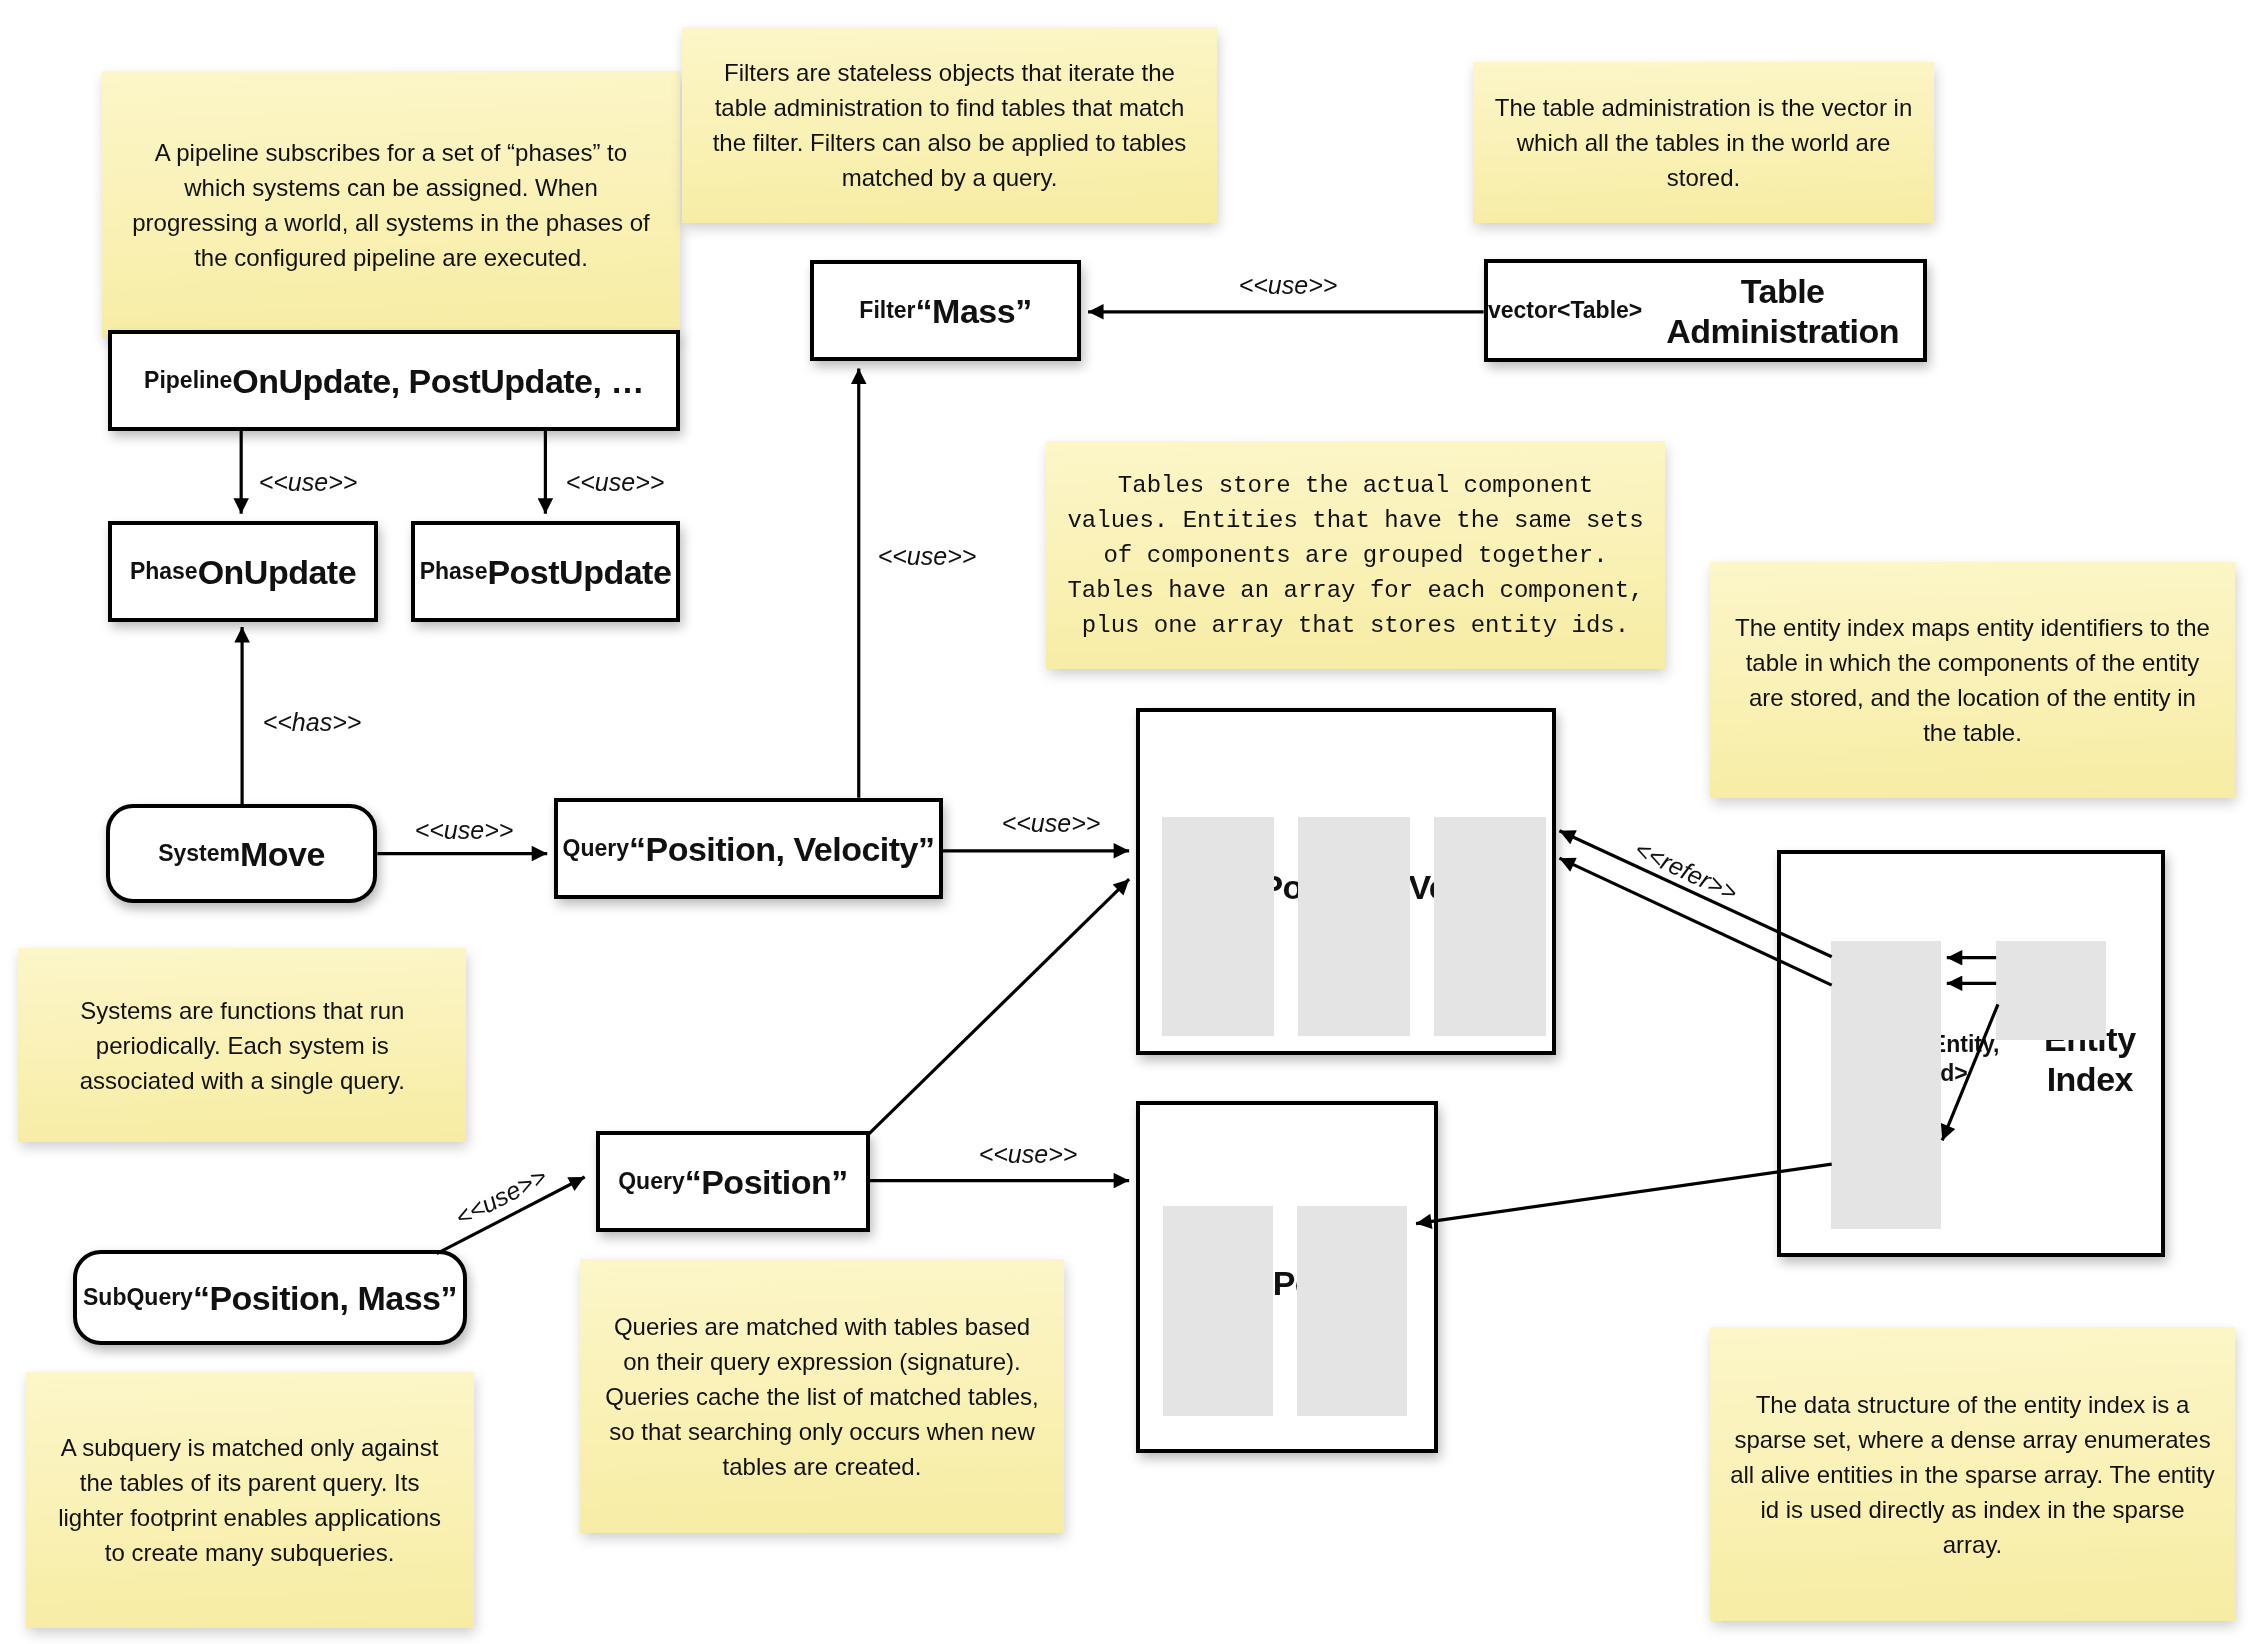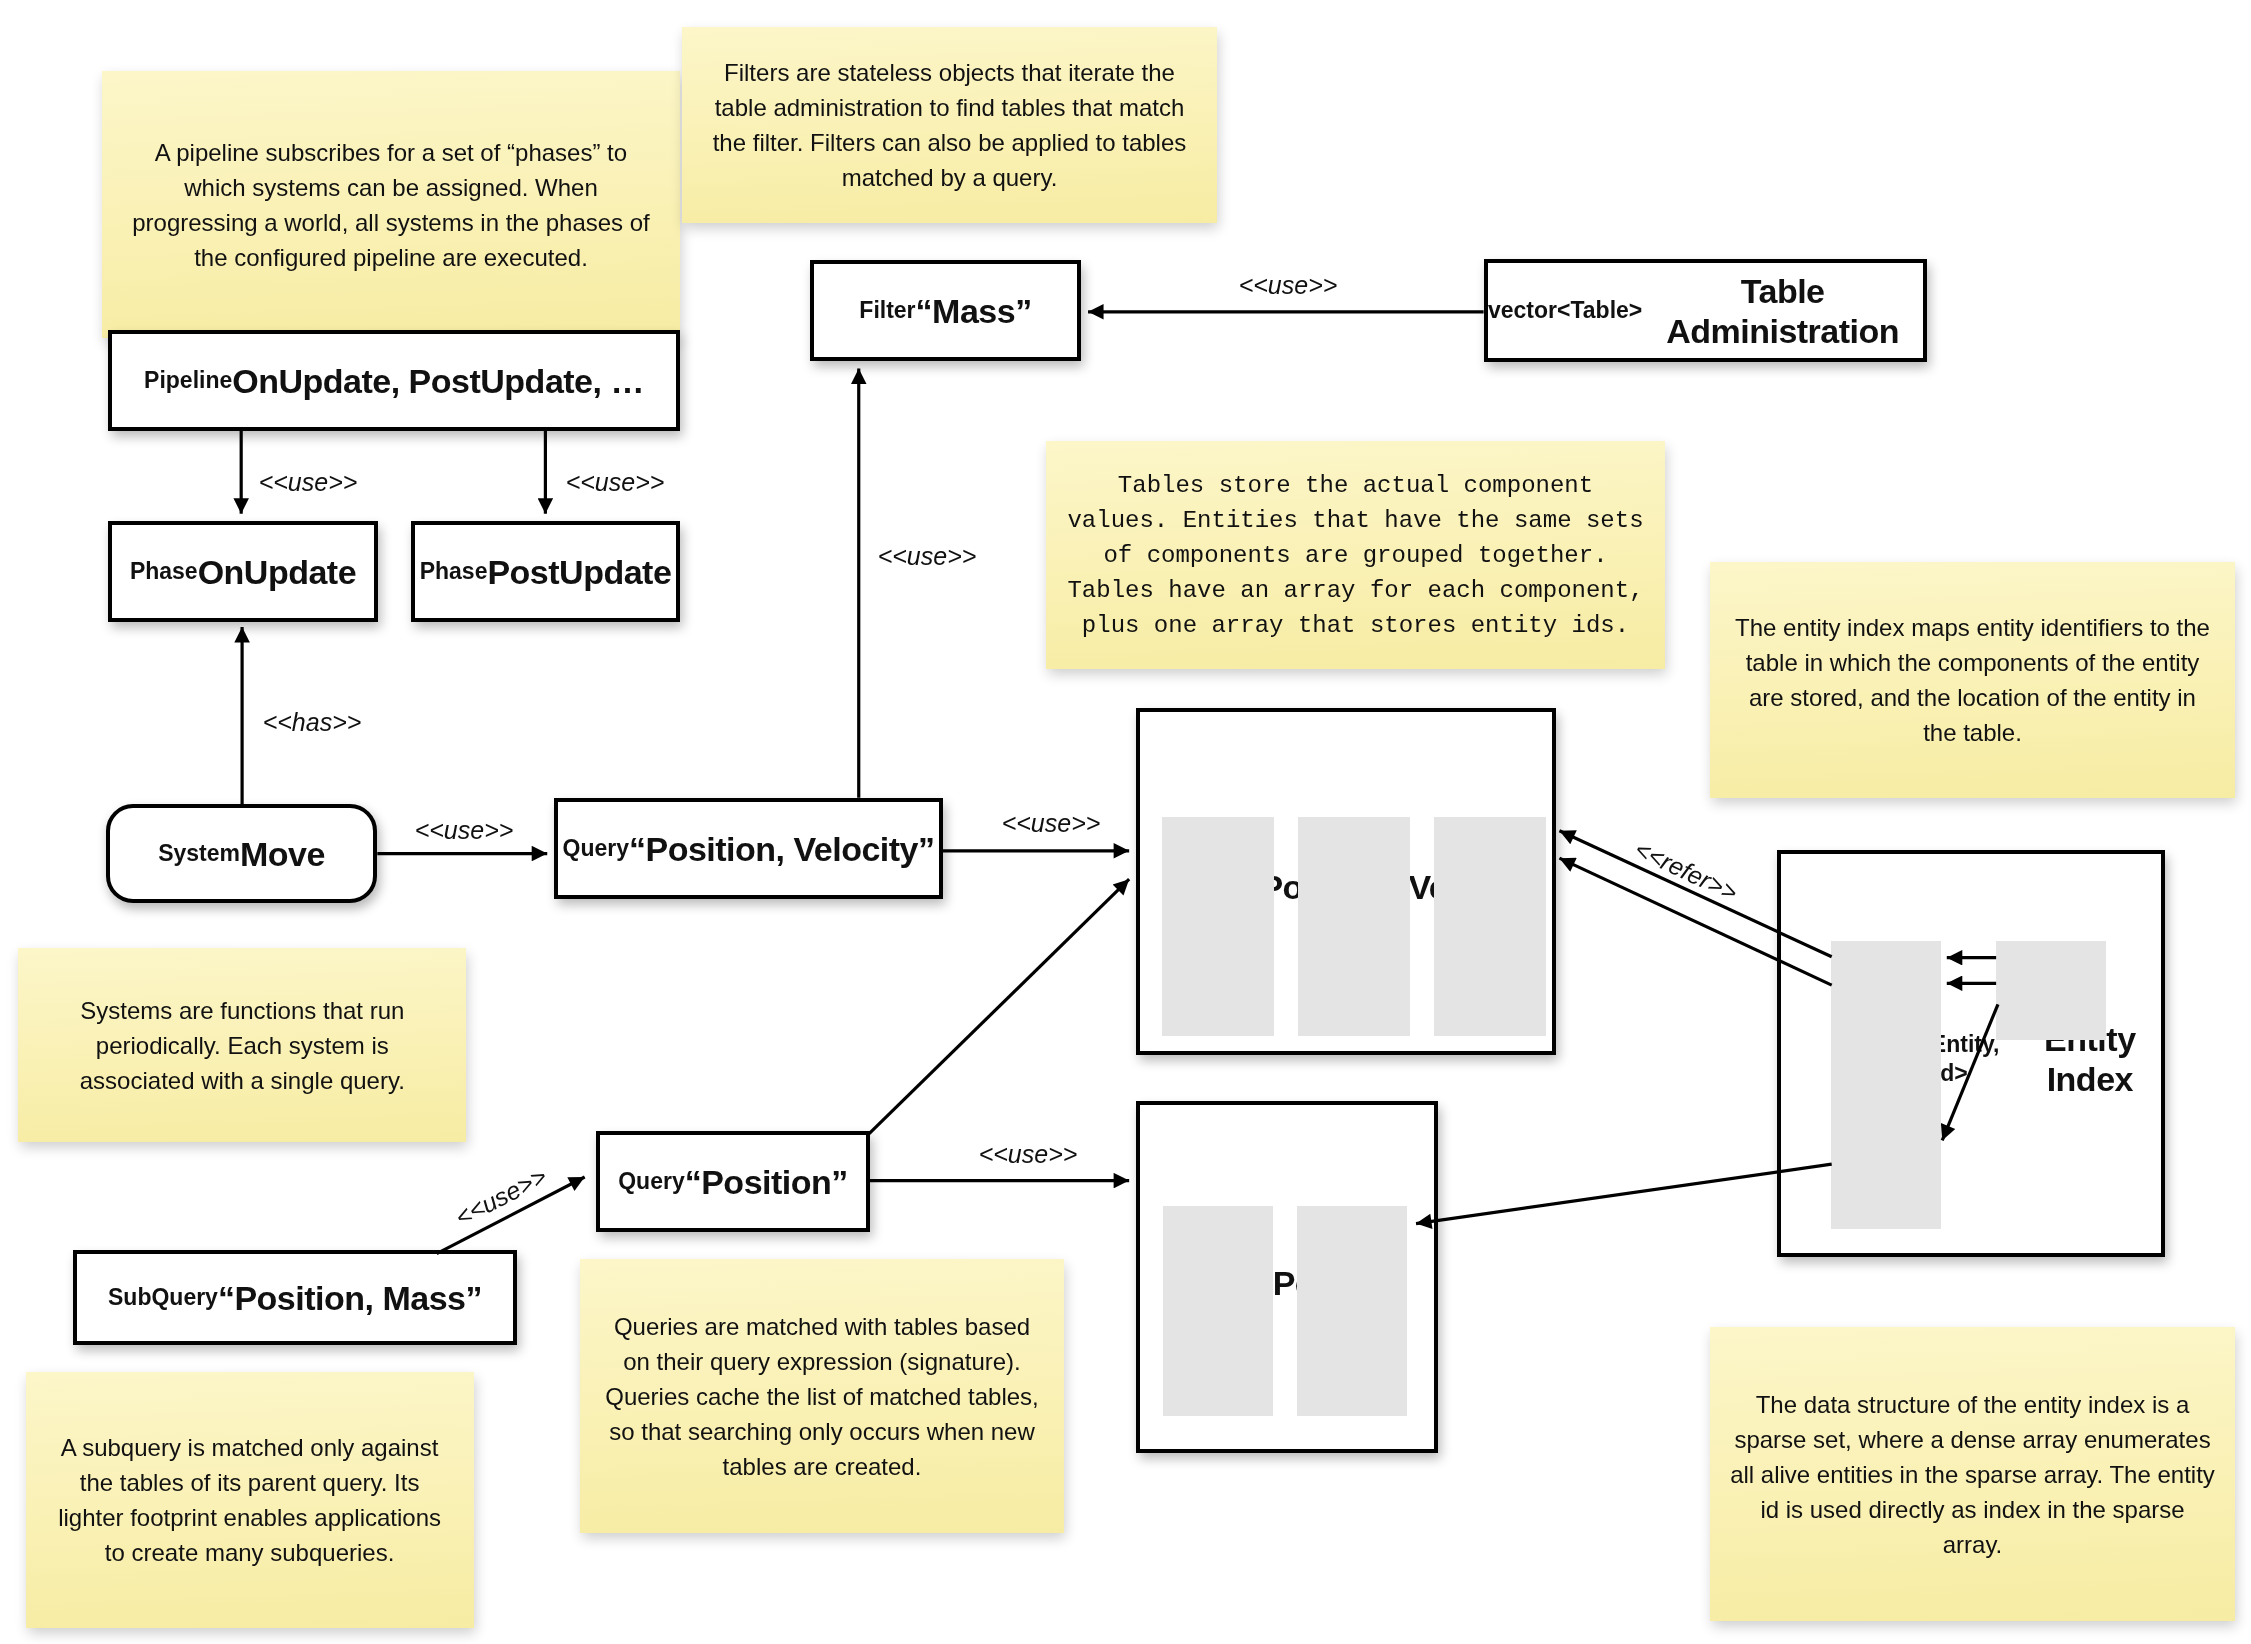--- a/index.html
+++ b/index.html
@@ -33,20 +33,21 @@
   #arrows{position:absolute;left:0;top:0;width:2251px;height:1645px;pointer-events:none;z-index:10;}
   .lbl-layer{position:absolute;left:0;top:0;width:100%;height:100%;pointer-events:none;z-index:11;}
 </style>
 </head>
 <body>
 
 <div id="canvas">
 
   <div class="note" style="left:102px;top:71px;width:578px;height:267px;">A pipeline subscribes for a set of “phases” to which systems can be assigned. When progressing a world, all systems in the phases of the configured pipeline are executed.</div>
   <div class="note" style="left:682px;top:27.4px;width:535px;height:196px;">Filters are stateless objects that iterate the table administration to find tables that match the filter. Filters can also be applied to tables matched by a query.</div>
+  <div class="note" style="left:1473px;top:62px;width:461px;height:161px;">The table administration is the vector in which all the tables in the world are stored.</div>
   <div class="note" style="left:1046px;top:441px;width:619px;height:228px;font-family:Liberation Mono, monospace;">Tables store the actual component values. Entities that have the same sets of components are grouped together. Tables have an array for each component, plus one array that stores entity ids.</div>
   <div class="note" style="left:1710px;top:562px;width:525px;height:236px;">The entity index maps entity identifiers to the table in which the components of the entity are stored, and the location of the entity in the table.</div>
   <div class="note" style="left:18.3px;top:948px;width:448px;height:194px;">Systems are functions that run periodically. Each system is associated with a single query.</div>
   <div class="note" style="left:580px;top:1259px;width:484px;height:274px;">Queries are matched with tables based on their query expression (signature). Queries cache the list of matched tables, so that searching only occurs when new tables are created.</div>
   <div class="note" style="left:25.6px;top:1372px;width:448px;height:256px;">A subquery is matched only against the tables of its parent query. Its lighter footprint enables applications to create many subqueries.</div>
   <div class="note" style="left:1710px;top:1327px;width:525px;height:294px;">The data structure of the entity index is a sparse set, where a dense array enumerates all alive entities in the sparse array. The entity id is used directly as index in the sparse array.</div>
 
   <div class="uml-box" style="left:108px;top:330px;width:572px;height:101px;">
     <div class="stereo">Pipeline</div>
     <div class="bname">OnUpdate, PostUpdate, …</div>
@@ -80,21 +81,21 @@
   <div class="uml-box" style="left:1484px;top:259px;width:443px;height:103px;">
     <div class="stereo">vector&lt;Table&gt;</div>
     <div class="bname">Table Administration</div>
   </div>
 
   <div class="uml-box" style="left:596px;top:1131px;width:274px;height:101px;">
     <div class="stereo">Query</div>
     <div class="bname">“Position”</div>
   </div>
 
-  <div class="uml-box" style="left:73px;top:1250px;width:444px;height:95px;">
+  <div class="uml-box" style="left:73px;top:1250px;width:394px;height:95px;border-radius:28px;">
     <div class="stereo">SubQuery</div>
     <div class="bname">“Position, Mass”</div>
   </div>
 
   <div class="uml-box top-align" style="left:1136px;top:708px;width:420px;height:347px;">
     <div class="stereo">Table</div>
     <div class="bname">Position, Velocity</div>
     <div class="array" style="left:22px;top:105px;width:112px;height:219px;"></div>
     <div class="array" style="left:158px;top:105px;width:112px;height:219px;"></div>
     <div class="array" style="left:294px;top:105px;width:112px;height:219px;"></div>

